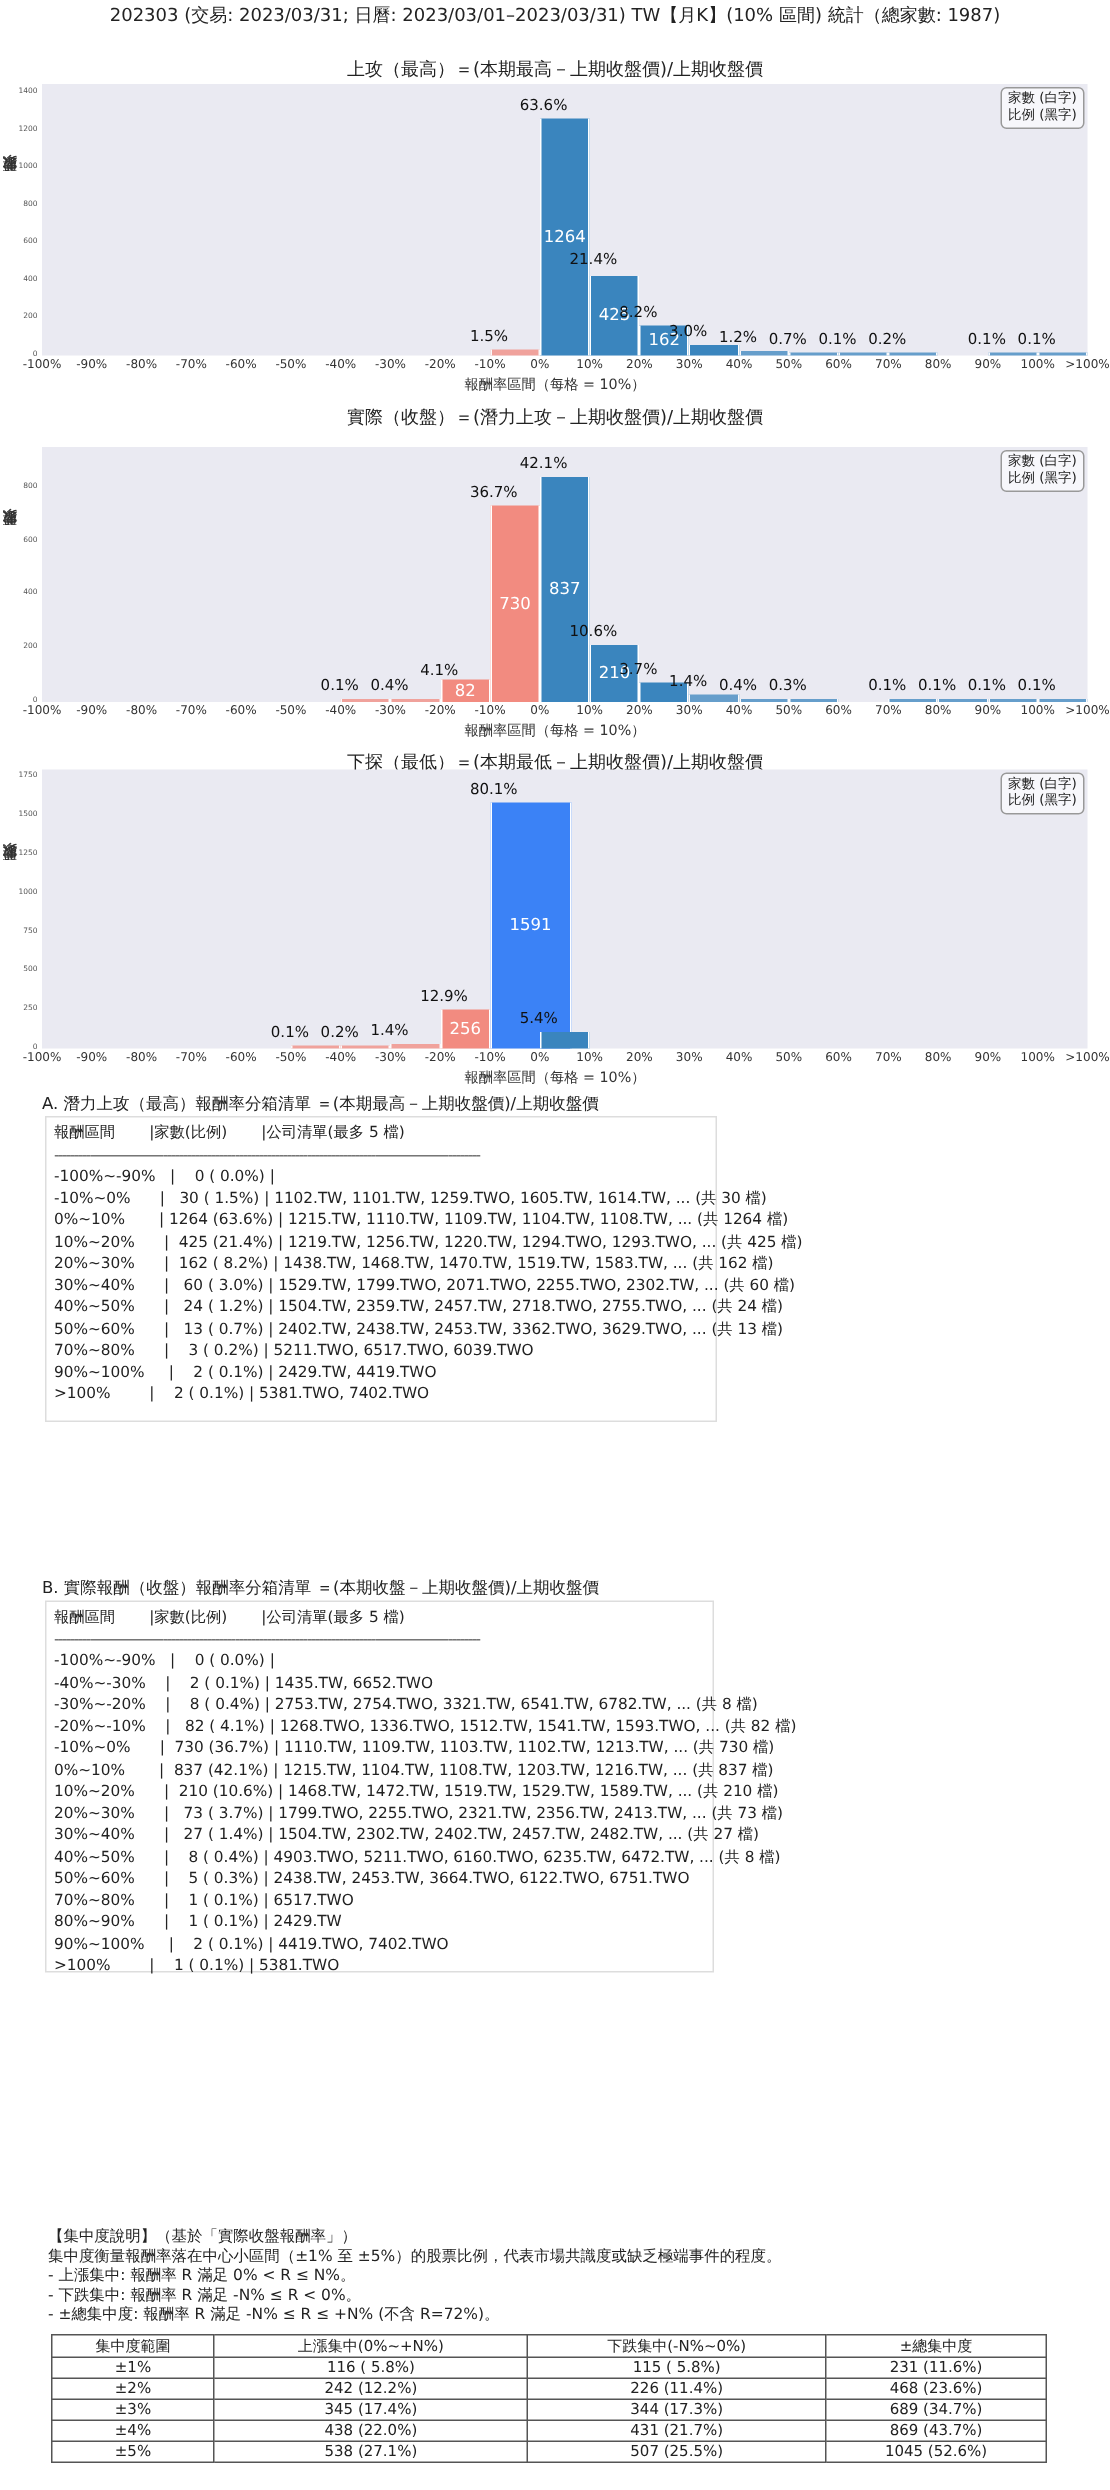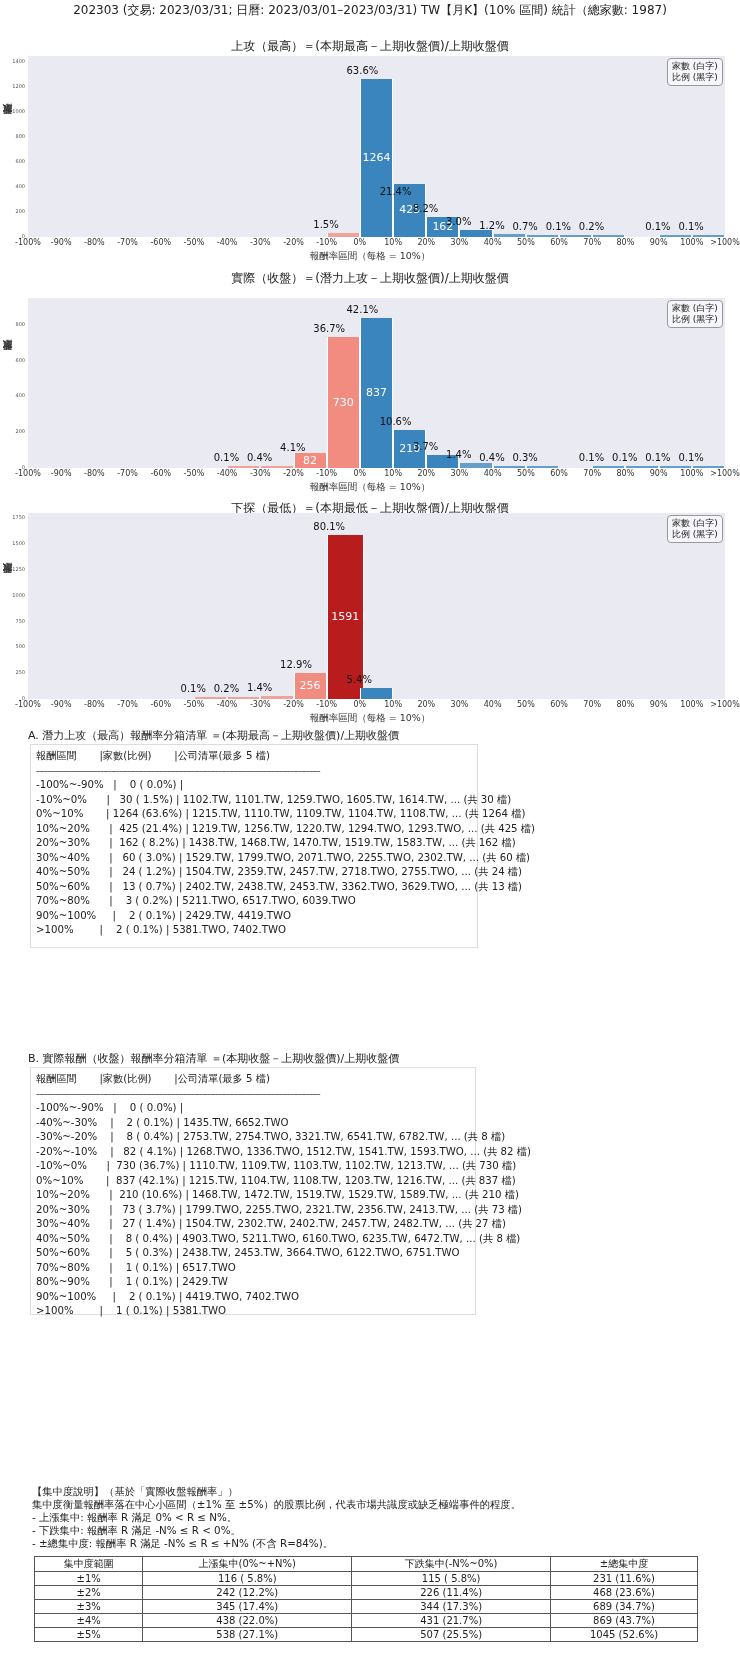--- a/index.html
+++ b/index.html
@@ -43,21 +43,21 @@
     <div class="ytick" style="left:3px; top:58.241379310344826px">1400</div>
     <div class="bar" style="left:326.7142857142857px; top:233.2551724137931px; width:33.19047619047619px; height:3.7448275862068967px; background:#f28b80; opacity:0.75"></div>
     <div class="bar-pct" style="left:313.3095238095238px; top:219.2551724137931px">1.5%</div>
     <div class="bar" style="left:359.9047619047619px; top:79.21793103448275px; width:33.19047619047619px; height:157.78206896551725px; background:#3a85be; opacity:1">
       <div class="bar-count" style="top:71.89103448275863px">1264</div>
     </div>
     <div class="bar-pct" style="left:346.5px; top:65.21793103448275px">63.6%</div>
     <div class="bar" style="left:393.0952380952381px; top:183.94827586206895px; width:33.19047619047619px; height:53.05172413793103px; background:#3a85be; opacity:1">
       <div class="bar-count" style="top:19.525862068965516px">425</div>
     </div>
-    <div class="bar-pct" style="left:379.69047619047615px; top:186px">21.4%</div>
+    <div class="bar-pct" style="left:379.69047619047615px; top:168px">21.4%</div>
     <div class="bar" style="left:426.2857142857143px; top:216.77793103448275px; width:33.19047619047619px; height:20.22206896551724px; background:#3a85be; opacity:1">
       <div class="bar-count" style="top:3.1110344827586207px">162</div>
     </div>
     <div class="bar-pct" style="left:412.88095238095235px; top:202.77793103448275px">8.2%</div>
     <div class="bar" style="left:459.4761904761905px; top:229.5103448275862px; width:33.19047619047619px; height:7.489655172413793px; background:#3a85be; opacity:1"></div>
     <div class="bar-pct" style="left:446.07142857142856px; top:215.5103448275862px">3.0%</div>
     <div class="bar" style="left:492.66666666666663px; top:234.00413793103448px; width:33.19047619047619px; height:2.9958620689655175px; background:#3a85be; opacity:0.75"></div>
     <div class="bar-pct" style="left:479.2619047619047px; top:220.00413793103448px">1.2%</div>
     <div class="bar" style="left:525.8571428571429px; top:235px; width:33.19047619047619px; height:2px; background:#3a85be; opacity:0.75"></div>
     <div class="bar-pct" style="left:512.452380952381px; top:221px">0.7%</div>
@@ -185,21 +185,21 @@
     <div class="bar" style="left:193.95238095238096px; top:697px; width:33.19047619047619px; height:2px; background:#f28b80; opacity:0.75"></div>
     <div class="bar-pct" style="left:180.54761904761907px; top:683px">0.1%</div>
     <div class="bar" style="left:227.14285714285714px; top:697px; width:33.19047619047619px; height:2px; background:#f28b80; opacity:0.75"></div>
     <div class="bar-pct" style="left:213.73809523809524px; top:683px">0.2%</div>
     <div class="bar" style="left:260.3333333333333px; top:696.1066666666667px; width:33.19047619047619px; height:2.893333333333333px; background:#f28b80; opacity:0.75"></div>
     <div class="bar-pct" style="left:246.9285714285714px; top:682.1066666666667px">1.4%</div>
     <div class="bar" style="left:293.5238095238095px; top:672.5466666666666px; width:33.19047619047619px; height:26.453333333333333px; background:#f28b80; opacity:1">
       <div class="bar-count" style="top:6.226666666666667px">256</div>
     </div>
     <div class="bar-pct" style="left:280.1190476190476px; top:658.5466666666666px">12.9%</div>
-    <div class="bar" style="left:326.7142857142857px; top:534.5966666666667px; width:37px; height:164.40333333333334px; background:#b91c1c; opacity:1">
+    <div class="bar" style="left:326.7142857142857px; top:534.5966666666667px; width:54px; height:164.40333333333334px; background:#3b82f6; opacity:1">
       <div class="bar-count" style="top:75.20166666666667px">1591</div>
     </div>
     <div class="bar-pct" style="left:313.3095238095238px; top:520.5966666666667px">80.1%</div>
     <div class="bar" style="left:359.9047619047619px; top:687.84px; width:33.19047619047619px; height:11.16px; background:#3a85be; opacity:1"></div>
     <div class="bar-pct" style="left:346.5px; top:673.84px">5.4%</div>
     <div class="xtick" style="left:11px; top:700px">-100%</div>
     <div class="xtick" style="left:44.19047619047619px; top:700px">-90%</div>
     <div class="xtick" style="left:77.38095238095238px; top:700px">-80%</div>
     <div class="xtick" style="left:110.57142857142857px; top:700px">-70%</div>
     <div class="xtick" style="left:143.76190476190476px; top:700px">-60%</div>
@@ -267,21 +267,21 @@
       <div class="row">90%~100%     |    2 ( 0.1%) | 4419.TWO, 7402.TWO</div>
       <div class="row">&gt;100%        |    1 ( 0.1%) | 5381.TWO</div>
     </div>
 </div>
 
 <div class="conc">
   <div>【集中度說明】（基於「實際收盤報酬率」）</div>
   <div>集中度衡量報酬率落在中心小區間（±1% 至 ±5%）的股票比例，代表市場共識度或缺乏極端事件的程度。</div>
   <div>- 上漲集中: 報酬率 R 滿足 0% &lt; R ≤ N%。</div>
   <div>- 下跌集中: 報酬率 R 滿足 -N% ≤ R &lt; 0%。</div>
-  <div>- ±總集中度: 報酬率 R 滿足 -N% ≤ R ≤ +N% (不含 R=84%)。</div>
+  <div>- ±總集中度: 報酬率 R 滿足 -N% ≤ R ≤ +N% (不含 R=72%)。</div>
 </div>
 <table class="conc-table">
   <thead>
     <tr>
       <th>集中度範圍</th>
       <th>上漲集中(0%~+N%)</th>
       <th>下跌集中(-N%~0%)</th>
       <th>±總集中度</th>
     </tr>
   </thead>

